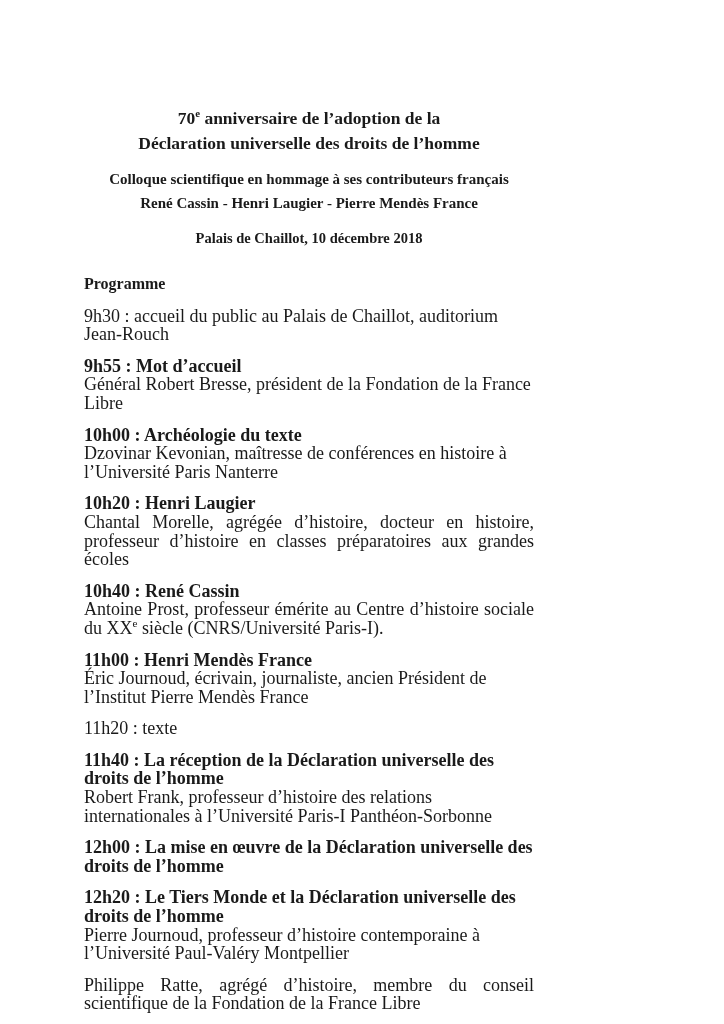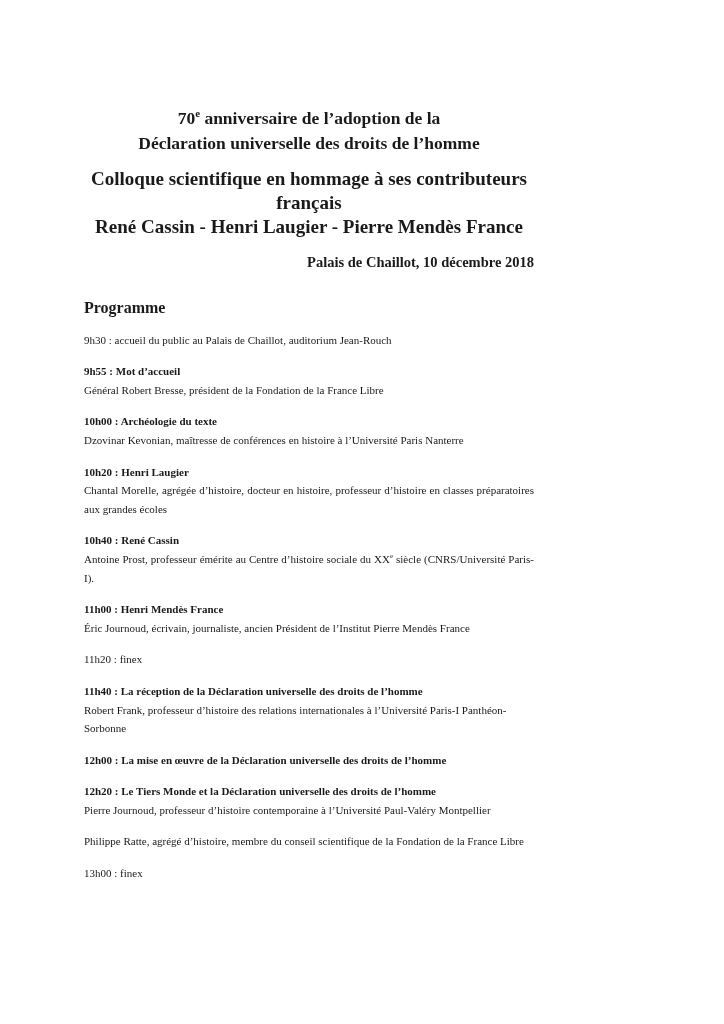--- a/index.html
+++ b/index.html
@@ -25,40 +25,40 @@
     line-height: 25px;
     margin: 0;
   }
   .title sup, .desc sup {
     font-size: 62%;
     line-height: 0;
   }
   .subtitle {
     text-align: center;
     font-weight: bold;
-    font-size: 19px;
+    font-size: 15px;
     line-height: 24px;
     margin-top: 11px;
   }
   .venue {
-    text-align: right;
+    text-align: center;
     font-weight: bold;
     font-size: 14.5px;
     line-height: 19px;
     margin-top: 14px;
   }
   .programme-label {
     font-weight: bold;
     font-size: 16px;
     line-height: 18.6px;
     margin-top: 27px;
   }
   .item {
     margin-top: 13px;
-    font-size: 11px;
+    font-size: 18px;
     line-height: 18.6px;
   }
   .item .heading {
     font-weight: bold;
     margin: 0;
   }
   .item .heading.plain {
     font-weight: normal;
   }
   .item .desc {
@@ -110,21 +110,21 @@
     <p class="heading">10h40 : René Cassin</p>
     <p class="desc justify"><span>Antoine Prost, professeur émérite au Centre d’histoire sociale du XX</span><sup>e</sup><span> siècle (CNRS/Université Paris-I).</span></p>
   </div>
 
   <div class="item">
     <p class="heading">11h00 : Henri Mendès France</p>
     <p class="desc">Éric Journoud, écrivain, journaliste, ancien Président de l’Institut Pierre Mendès France</p>
   </div>
 
   <div class="item">
-    <p class="heading plain">11h20 : finex</p>
+    <p class="heading plain">11h20 : texte</p>
   </div>
 
   <div class="item">
     <p class="heading">11h40 : La réception de la Déclaration universelle des droits de l’homme</p>
     <p class="desc">Robert Frank, professeur d’histoire des relations internationales à l’Université Paris-I Panthéon-Sorbonne</p>
   </div>
 
   <div class="item">
     <p class="heading">12h00 : La mise en œuvre de la Déclaration universelle des droits de l’homme</p>
   </div>

